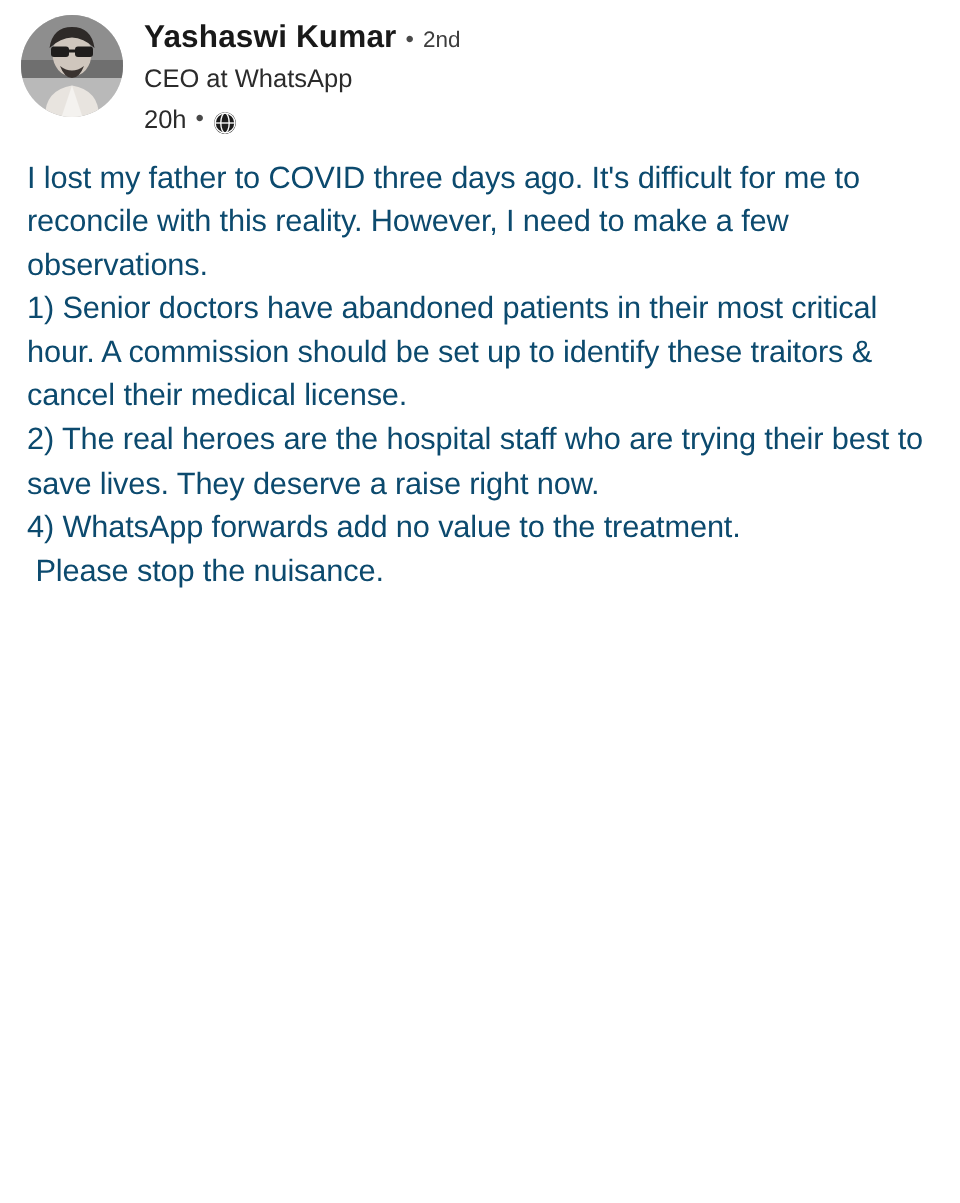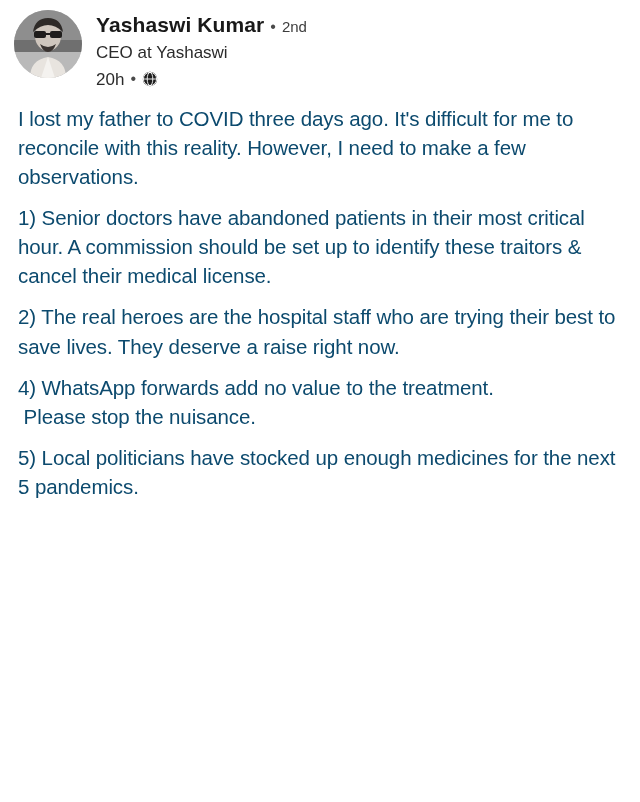--- a/index.html
+++ b/index.html
@@ -64,21 +64,21 @@
     color: #3d3d3d;
     font-size: 15px;
   }
   .headline {
     font-size: 17px;
     color: #2b2b2b;
     margin-top: 4px;
   }
   .meta-line {
     display: flex;
-    align-items: center;
+    align-items: flex-end;
     font-size: 17px;
     color: #2b2b2b;
     margin-top: 5px;
   }
   .meta-line .dot-sep { margin: 0 6px; }
   .globe-icon {
     display: inline-flex;
     align-items: center;
     justify-content: center;
     width: 16px;
@@ -90,21 +90,21 @@
     font-size: 20.5px;
     line-height: 1.42;
     color: #0c4a6e;
     letter-spacing: -0.1px;
   }
   .para {
     margin: 0;
     white-space: pre-wrap;
   }
   .para + .para {
-    margin-top: 12px;
+    margin-top: 0;
   }
   .para.gap {
   }
 </style>
 </head>
 <body>
 
 <div class="post">
 
   <div class="post-header">
@@ -124,21 +124,21 @@
         <path d="M34 47 l-7 21 h14 z" fill="#f4f2ef"></path>
       </svg>
     </div>
 
     <div class="author-block">
       <div class="author-line">
         <span class="author-name">Yashaswi Kumar</span>
         <span class="dot-sep">•</span>
         <span class="degree">2nd</span>
       </div>
-      <div class="headline">CEO at Yashaswi</div>
+      <div class="headline">CEO at WhatsApp</div>
       <div class="meta-line">
         <span>20h</span>
         <span class="dot-sep">•</span>
         <span class="globe-icon">
           <svg width="16" height="16" viewBox="0 0 16 16">
             <circle cx="8" cy="8" r="7.2" fill="#1d1d1d"></circle>
             <path d="M8 1.3 A7 7 0 0 1 8 14.7 A7 7 0 0 1 8 1.3 Z" fill="#1d1d1d"></path>
             <g stroke="#ffffff" stroke-width="0.9" fill="none">
               <circle cx="8" cy="8" r="6.6"></circle>
               <ellipse cx="8" cy="8" rx="2.8" ry="6.6"></ellipse>
@@ -150,16 +150,15 @@
     </div>
 
   </div>
 
   <div class="post-body">
     <p class="para">I lost my father to COVID three days ago. It's difficult for me to reconcile with this reality. However, I need to make a few observations.</p>
     <p class="para">1) Senior doctors have abandoned patients in their most critical hour. A commission should be set up to identify these traitors &amp; cancel their medical license.</p>
     <p class="para gap">2) The real heroes are the hospital staff who are trying their best to save lives. They deserve a raise right now.</p>
     <p class="para gap">4) WhatsApp forwards add no value to the treatment.
  Please stop the nuisance.</p>
-    <p class="para gap">5) Local politicians have stocked up enough medicines for the next 5 pandemics.</p>
   </div>
 
 </div>
 
 </body></html>

